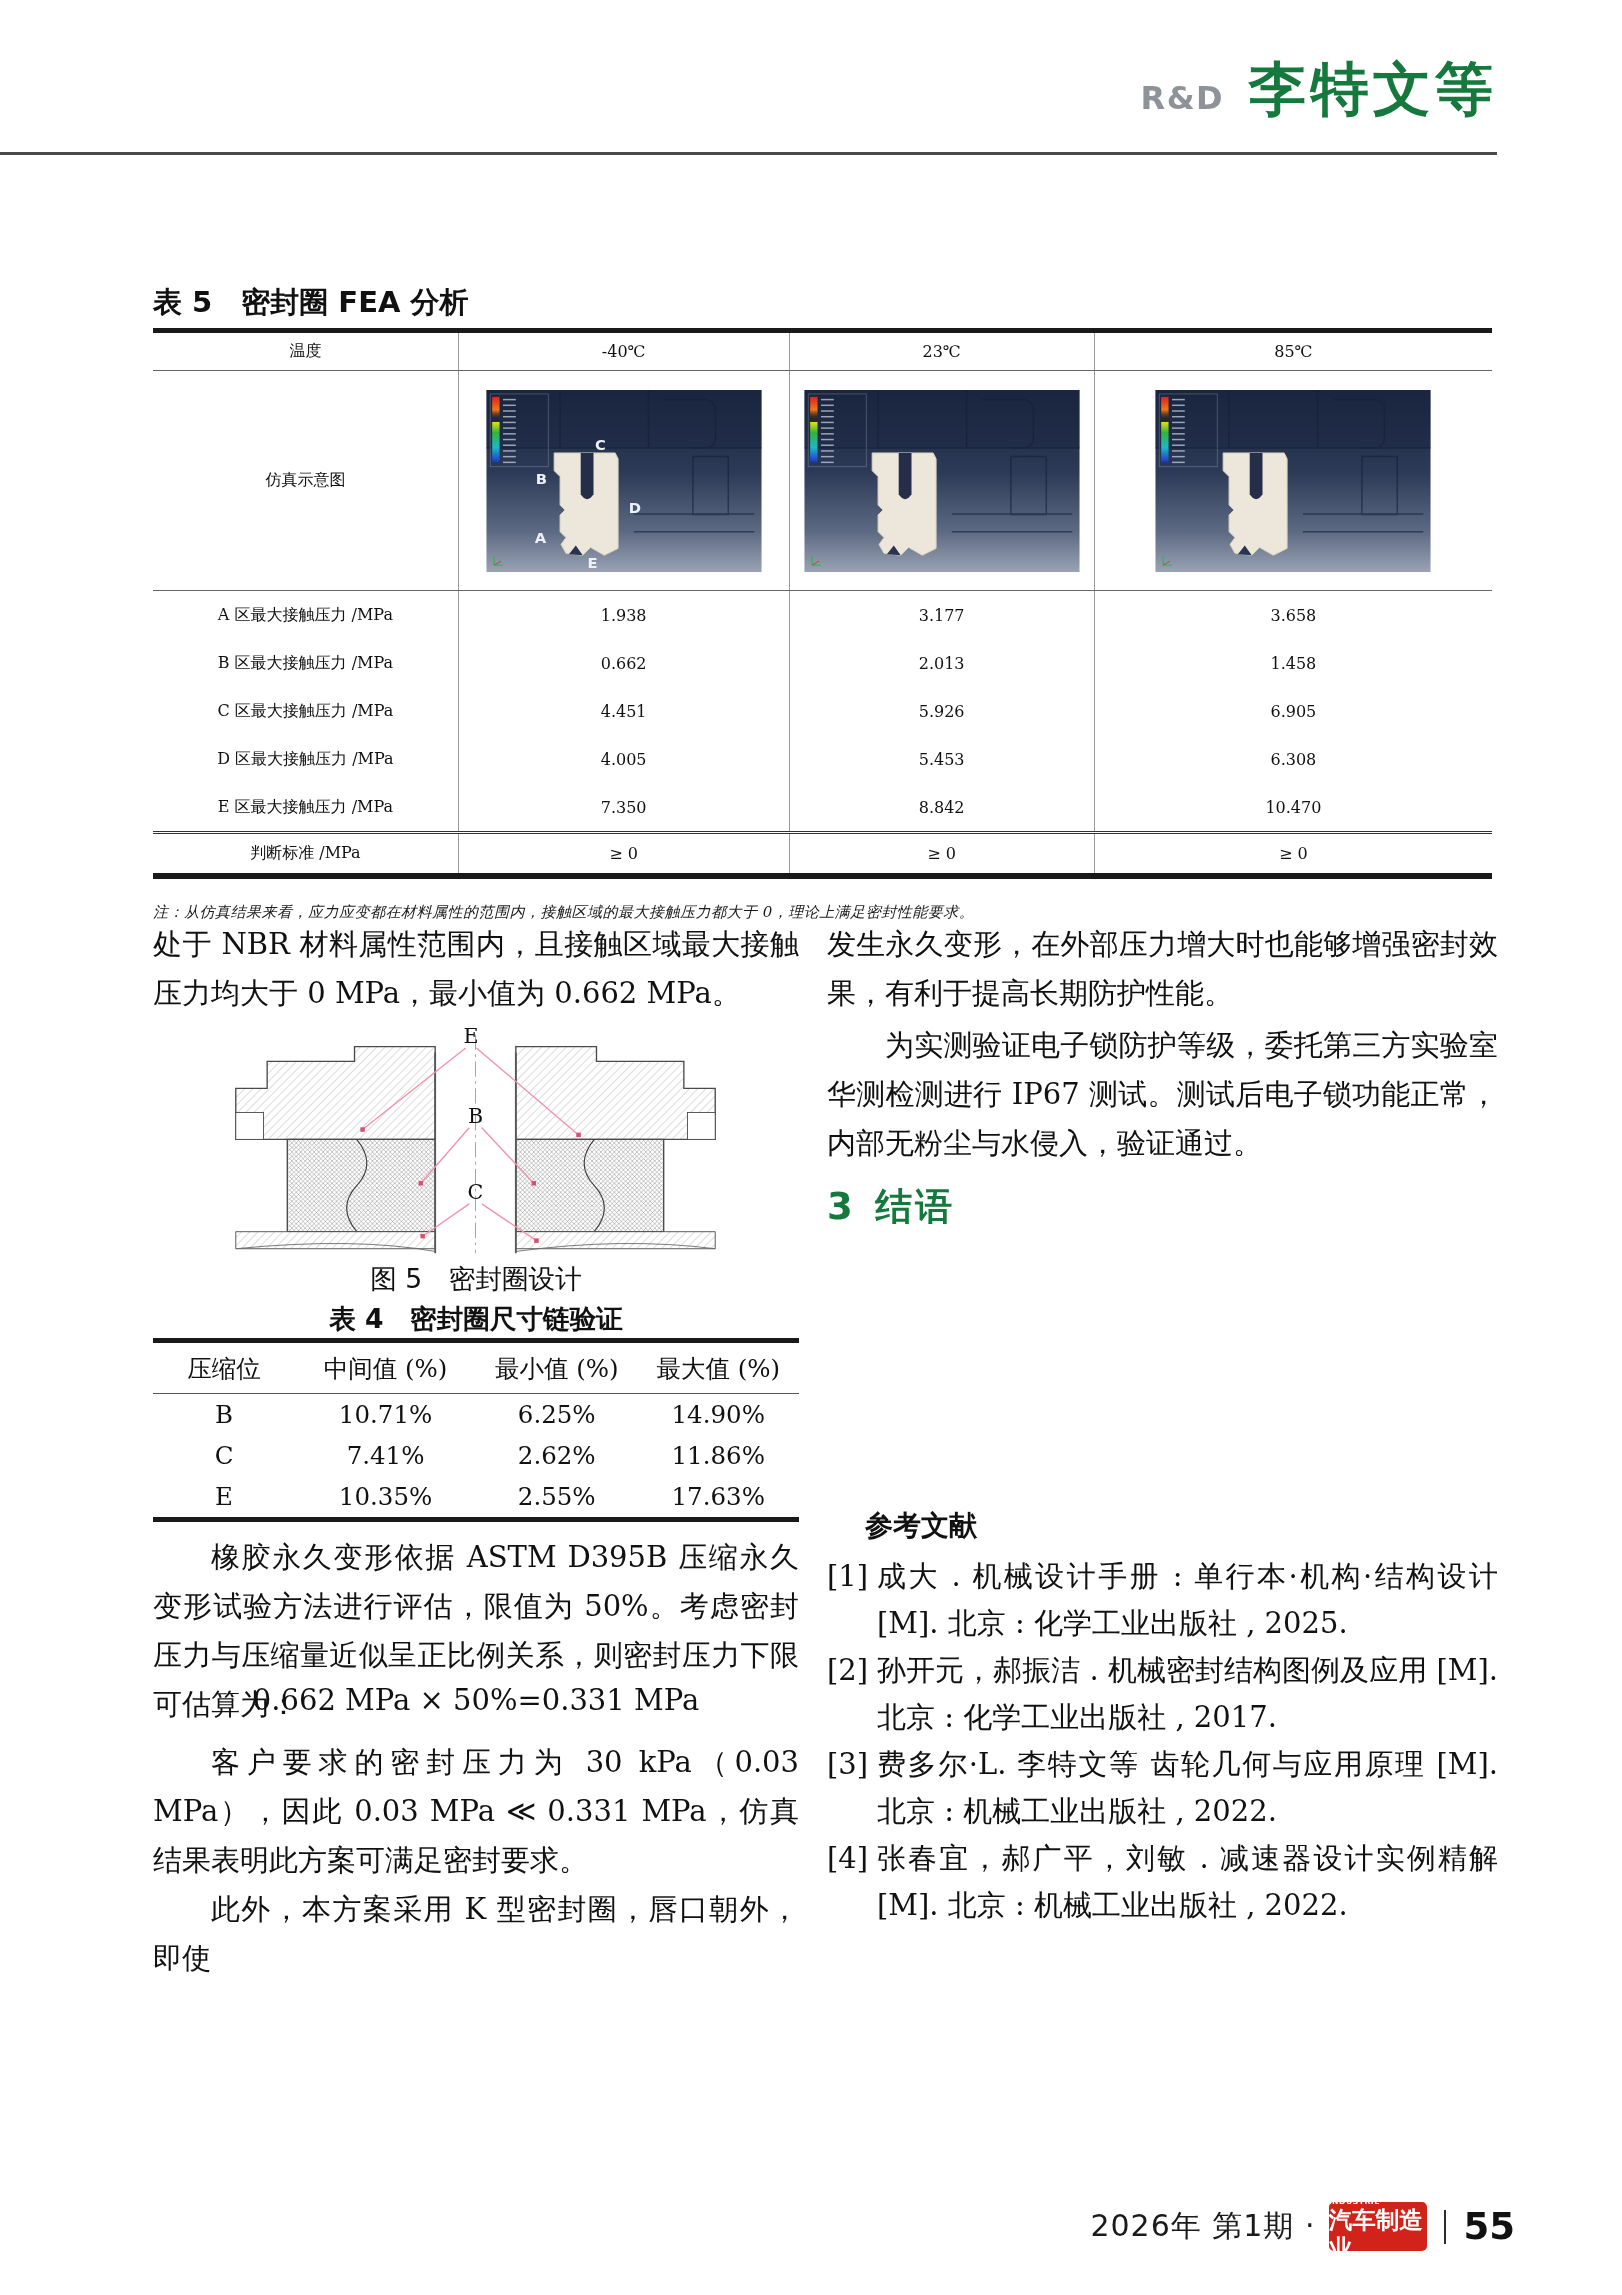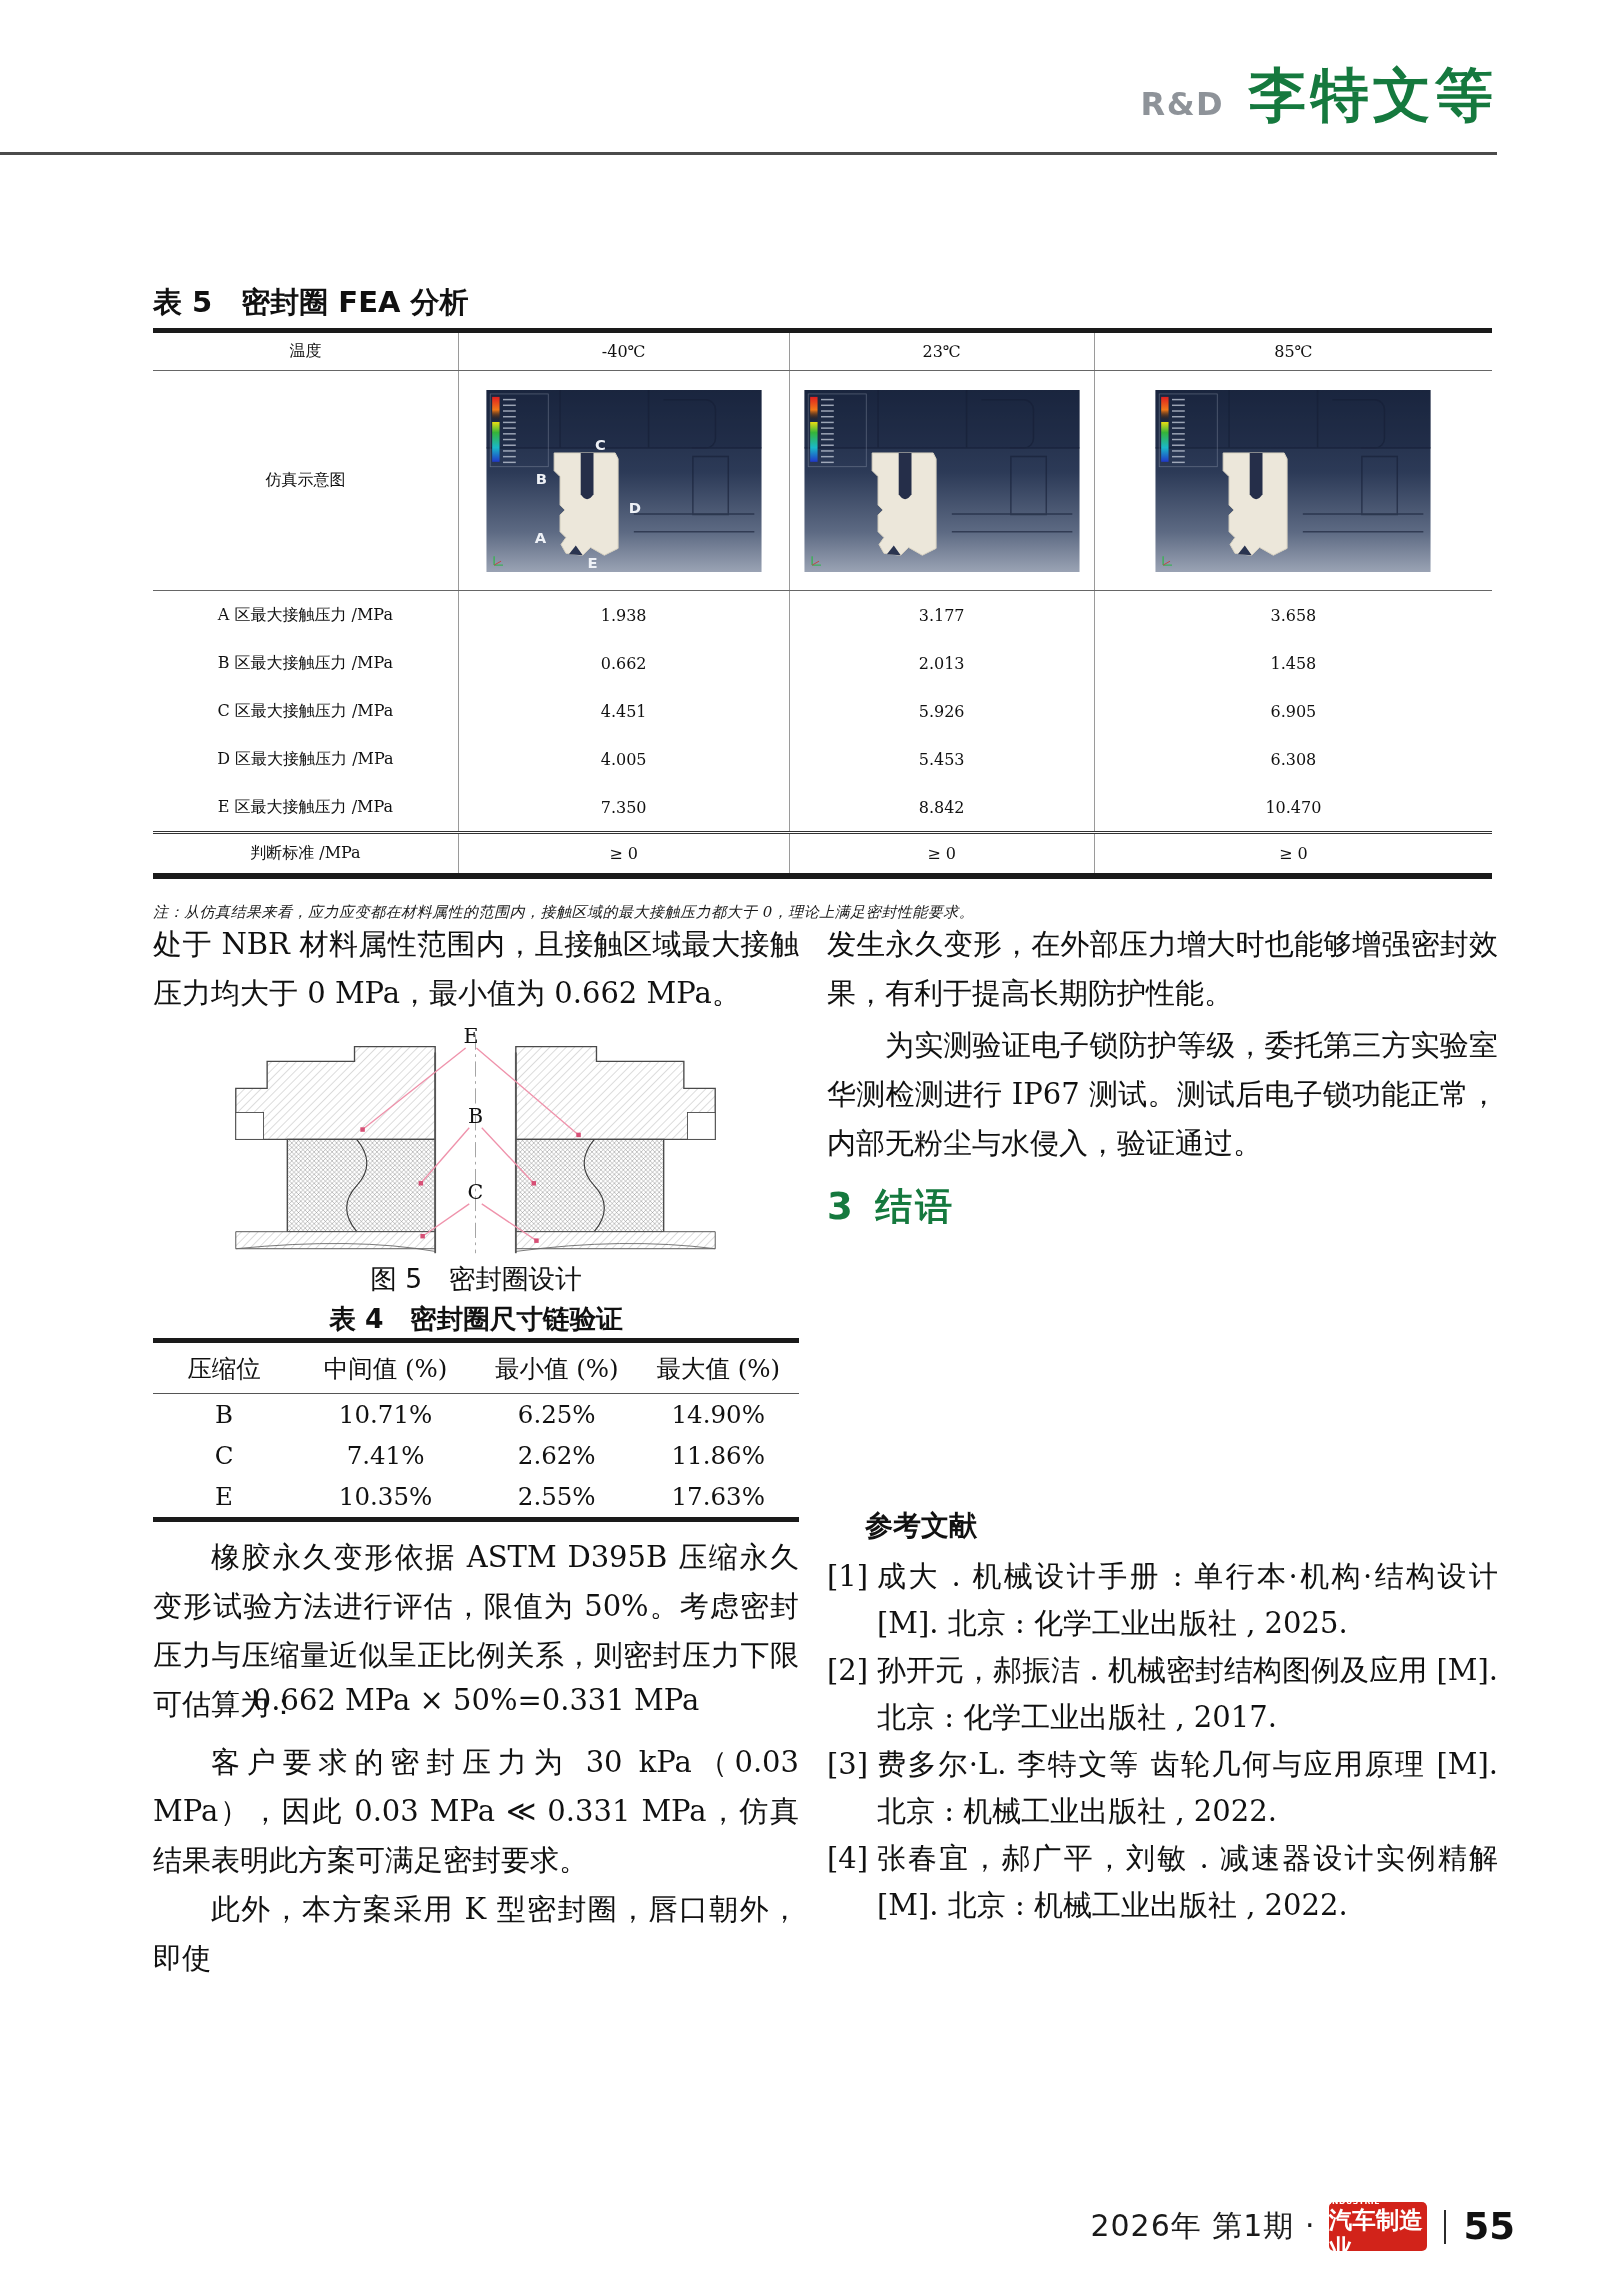--- a/index.html
+++ b/index.html
@@ -1,20 +1,20 @@
 <!DOCTYPE html>
 <html style="font-size:8.2px"><head>
 <meta charset="utf-8">
 <style>
   html,body{margin:0;padding:0;background:#ffffff;}
   #page{position:relative;width:1623px;height:2295px;background:#ffffff;overflow:hidden;
         font-family:"DejaVu Serif","Liberation Serif",serif;color:#111;}
 
   
-  .hdr{position:absolute;top:57px;right:126px;display:flex;align-items:baseline;gap:24.5px;
+  .hdr{position:absolute;top:51px;right:126px;display:flex;align-items:baseline;gap:24.5px;
        font-family:"DejaVu Sans","Liberation Sans",sans-serif;}
   .hdr .rd{font-size:32px;font-weight:bold;color:#8E9399;letter-spacing:1.5px;}
   .hdr .sect{font-size:58px;font-weight:bold;color:#15793E;letter-spacing:4.1px;}
   .hdr-rule{position:absolute;left:0;top:152px;width:1497px;height:3.1px;background:#4b4b4b;}
 
   
   .t5wrap{position:absolute;left:153px;top:284px;width:1339px;}
   .t5title{text-align:left;font-size:29px;font-weight:bold;line-height:36px;margin-bottom:8.2px;
            font-family:"DejaVu Sans","Liberation Sans",sans-serif;}
   table.t5{width:100%;border-collapse:collapse;table-layout:fixed;

